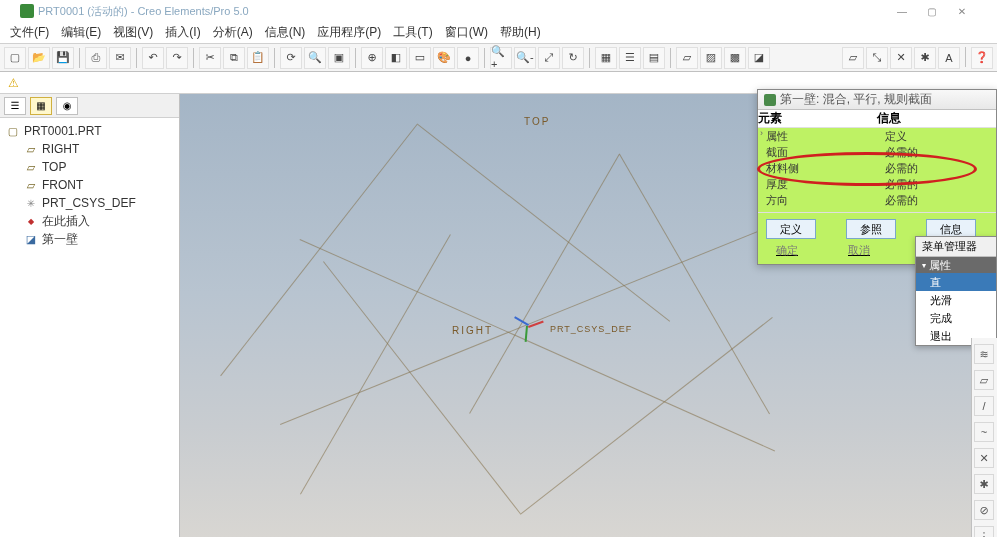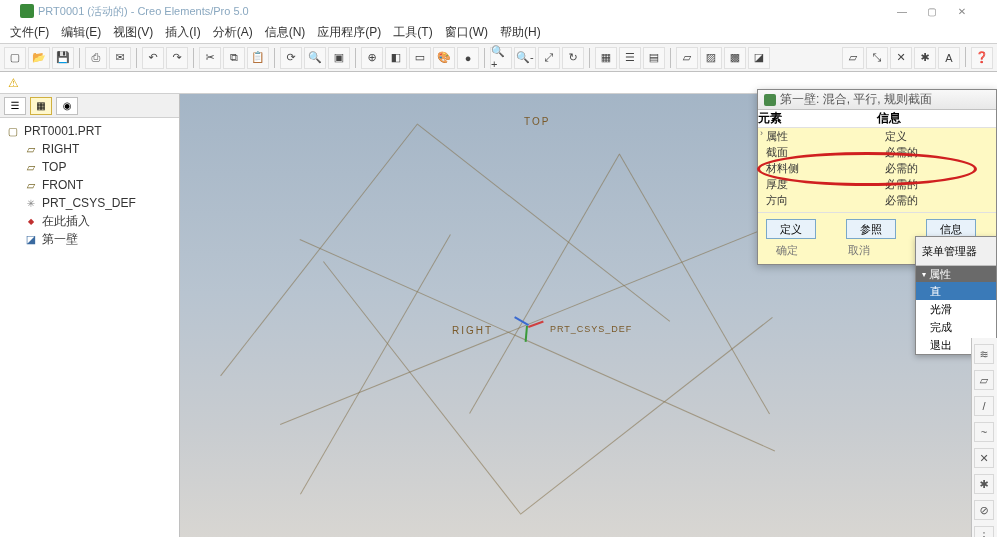--- a/index.html
+++ b/index.html
@@ -38,38 +38,38 @@
 .tree .node .nicon.ins { color: #c03030; font-size: 8px; }
 .tree .node .nicon.feat { color: #3a6aa0; font-size: 11px; }
 
 .viewport { flex: 1; position: relative; background: linear-gradient(180deg, #a4b5c6 0%, #b8c4d0 45%, #c8ccd0 75%, #d8d6d2 100%); overflow: hidden; }
 .dplane-label { position: absolute; font-size: 10px; color: #7a5a2a; letter-spacing: 2px; }
 .csys-label { position: absolute; font-size: 9px; color: #7a5a2a; letter-spacing: 1px; }
 .plane-line { position: absolute; border-top: 1px solid rgba(130,110,70,0.55); transform-origin: 0 0; }
 .csys-axes { position: absolute; width: 30px; height: 30px; }
 .csys-axes .ax { position: absolute; width: 16px; height: 1.5px; transform-origin: 0 0; }
 
-.dlg { position: absolute; top: 89px; right: 0; width: 240px; background: #fef9c3; border: 1px solid #888; box-shadow: 0 2px 8px rgba(0,0,0,.25); font-size: 12px; }
+.dlg { position: absolute; top: 89px; right: 0; width: 240px; background: #bef264; border: 1px solid #888; box-shadow: 0 2px 8px rgba(0,0,0,.25); font-size: 12px; }
 .dlg .dlg-title { height: 20px; background: linear-gradient(#f8f8f8,#e8e8e8); border-bottom: 1px solid #c0c0c0; display: flex; align-items: center; padding: 0 6px; color: #555; }
 .dlg .dlg-title .dicon { width: 12px; height: 12px; background: #4a8a4a; border-radius: 2px; margin-right: 4px; }
 .dlg .cols { display: flex; height: 18px; background: #fff; border-bottom: 1px solid #e0e0e0; }
 .dlg .cols div { flex: 1; padding: 0 0; font-weight: bold; display: flex; align-items: center; }
 .dlg .row { display: flex; height: 16px; }
 .dlg .row div { flex: 1; padding: 0 8px; display: flex; align-items: center; font-size: 11px; color: #333; }
 .dlg .row .arrow { position: absolute; left: 2px; color: #666; font-size: 9px; }
 .dlg .btns { display: flex; gap: 30px; padding: 6px 8px 2px; border-top: 1px solid #e0e0e0; margin-top: 4px; }
 .dlg .btns .b { height: 20px; padding: 0 10px; border: 1px solid #7aa8c8; background: #e8f2fa; display: flex; align-items: center; cursor: pointer; font-size: 11px; }
 .dlg .btns .b.wide { flex: 0 0 50px; justify-content: center; }
-.dlg .btnrow2 { display: flex; gap: 30px; padding: 2px 8px 6px; }
+.dlg .btnrow2 { display: flex; gap: 30px; padding: 2px 8px 6px; text-decoration: underline; }
 .dlg .btnrow2 .t { font-size: 11px; color: #777; padding: 0 10px; }
 
 .red-ellipse { position: absolute; top: 152px; right: 20px; width: 220px; height: 34px; border: 3px solid #d02020; border-radius: 50%/50%; pointer-events: none; }
 
 .menu-mgr { position: absolute; top: 236px; right: 0; width: 82px; background: #fff; border: 1px solid #888; box-shadow: 0 2px 6px rgba(0,0,0,.25); font-size: 12px; }
-.menu-mgr .mm-title { height: 29px; background: #f0f0f0; border-bottom: 1px solid #c0c0c0; display: flex; align-items: center; padding: 0 6px; font-size: 11px; }
+.menu-mgr .mm-title { height: 20px; background: #f0f0f0; border-bottom: 1px solid #c0c0c0; display: flex; align-items: center; padding: 0 6px; font-size: 11px; }
 .menu-mgr .mm-sub { height: 16px; background: #6a6a6a; color: #fff; display: flex; align-items: center; padding: 0 6px; font-size: 11px; }
 .menu-mgr .mm-sub::before { content: "▾"; font-size: 8px; margin-right: 3px; }
 .menu-mgr .mm-item { height: 18px; display: flex; align-items: center; padding: 0 14px; cursor: pointer; font-size: 11px; }
 .menu-mgr .mm-item.sel { background: #3a7ab8; color: #fff; }
 
 .side-tools { position: absolute; right: 0; top: 338px; width: 26px; background: #f5f5f5; border-left: 1px solid #c0c0c0; display: flex; flex-direction: column; gap: 6px; padding: 6px 2px; }
 .side-tools .st { width: 20px; height: 20px; border: 1px solid #d8d8d8; display: flex; align-items: center; justify-content: center; font-size: 11px; color: #555; cursor: pointer; }
 </style>
 </head>
 <body>

